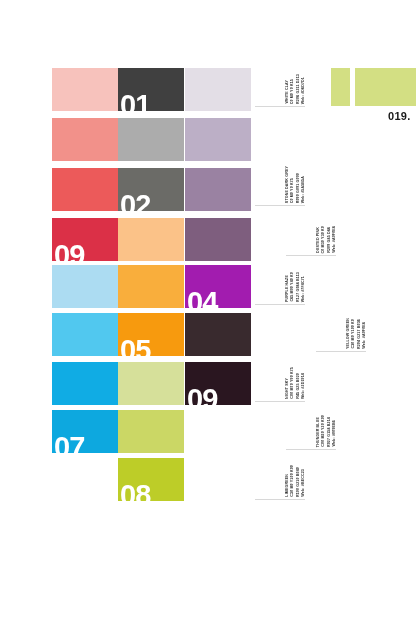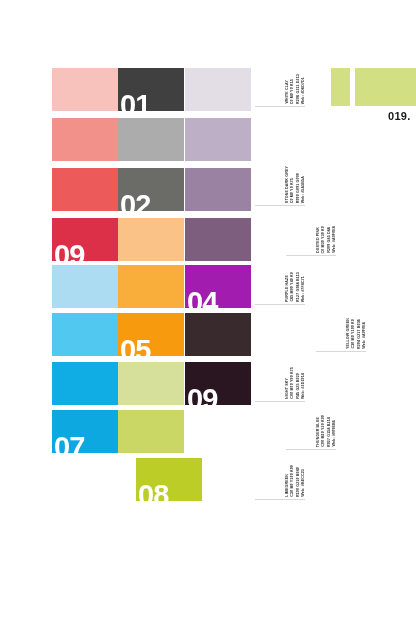--- a/index.html
+++ b/index.html
@@ -122,21 +122,21 @@
       <div class="swatch" style="left: 185px; top: 313px; width: 66px; height: 43px; background: rgb(57, 42, 46);"></div>
       <div class="swatch" style="left: 52px; top: 362px; width: 66px; height: 43px; background: rgb(16, 172, 228);"></div>
       <div class="swatch" style="left: 118px; top: 362px; width: 66px; height: 43px; background: rgb(214, 224, 154);"></div>
       <div class="swatch" style="left: 185px; top: 362px; width: 66px; height: 43px; background: rgb(42, 22, 32);">
         <div class="swatch-number light">09</div>
       </div>
       <div class="swatch" style="left: 52px; top: 410px; width: 66px; height: 43px; background: rgb(13, 168, 223);">
         <div class="swatch-number light">07</div>
       </div>
       <div class="swatch" style="left: 118px; top: 410px; width: 66px; height: 43px; background: rgb(203, 215, 101);"></div>
-      <div class="swatch" style="left: 118px; top: 458px; width: 66px; height: 43px; background: rgb(189, 205, 40); margin-left: 18px;">
+      <div class="swatch" style="left: 118px; top: 458px; width: 66px; height: 43px; background: rgb(189, 205, 40);">
         <div class="swatch-number light">08</div>
       </div>
     </div>
 
   <div id="accent-layer">
       <div class="swatch" style="left: 331px; top: 68px; width: 19px; height: 38px; background: rgb(211, 223, 131);"></div>
       <div class="swatch" style="left: 355px; top: 68px; width: 61px; height: 38px; background: rgb(211, 223, 131);"></div>
     </div>
 
   <div id="spec-layer">

